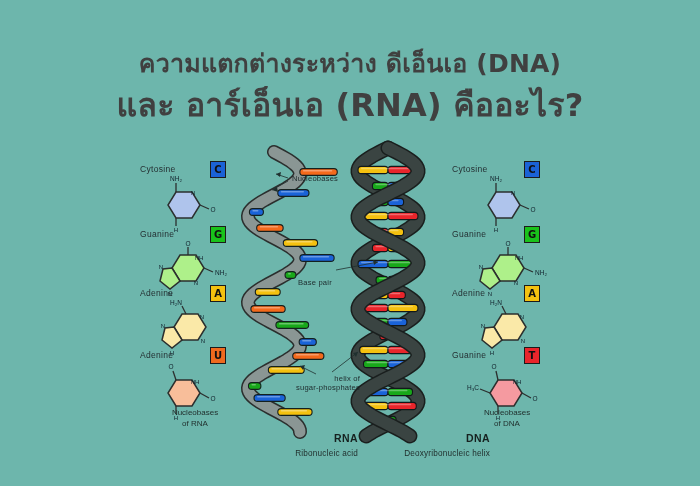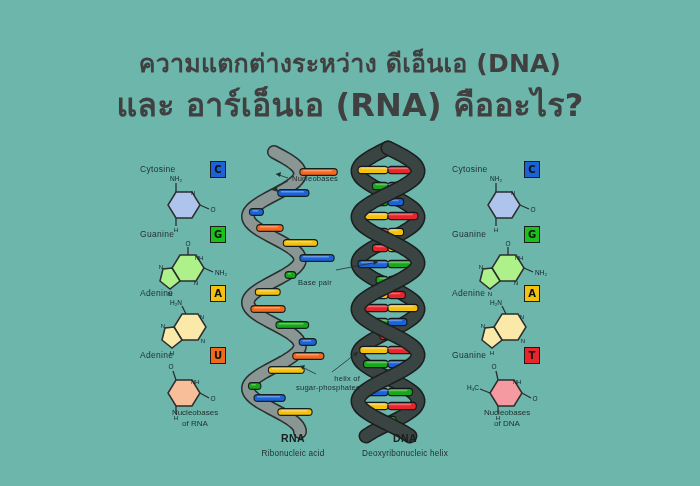--- a/index.html
+++ b/index.html
@@ -38,21 +38,21 @@
   .nb.right .badge{left:76px;}
   .mol{position:absolute;top:10px;left:18px;}
 
   
   .ann{
     position:absolute;font-size:7.6px;color:#1d2a2c;
     letter-spacing:.2px;line-height:1.25;
   }
 
   
-  .cap{position:absolute;text-align:center;}
+  .cap{position:absolute;text-align:right;}
   .cap .nm{font-size:10.5px;font-weight:bold;color:#16211f;letter-spacing:.4px;}
   .cap .sub{font-size:8.2px;color:#21302e;margin-top:5px;letter-spacing:.2px;}
   .sidecap{
     position:absolute;text-align:center;font-size:8px;
     color:#21302e;line-height:1.35;
   }
   svg{display:block;overflow:visible;}
   text{font-family:"Liberation Sans", sans-serif;}
 </style>
 </head>

